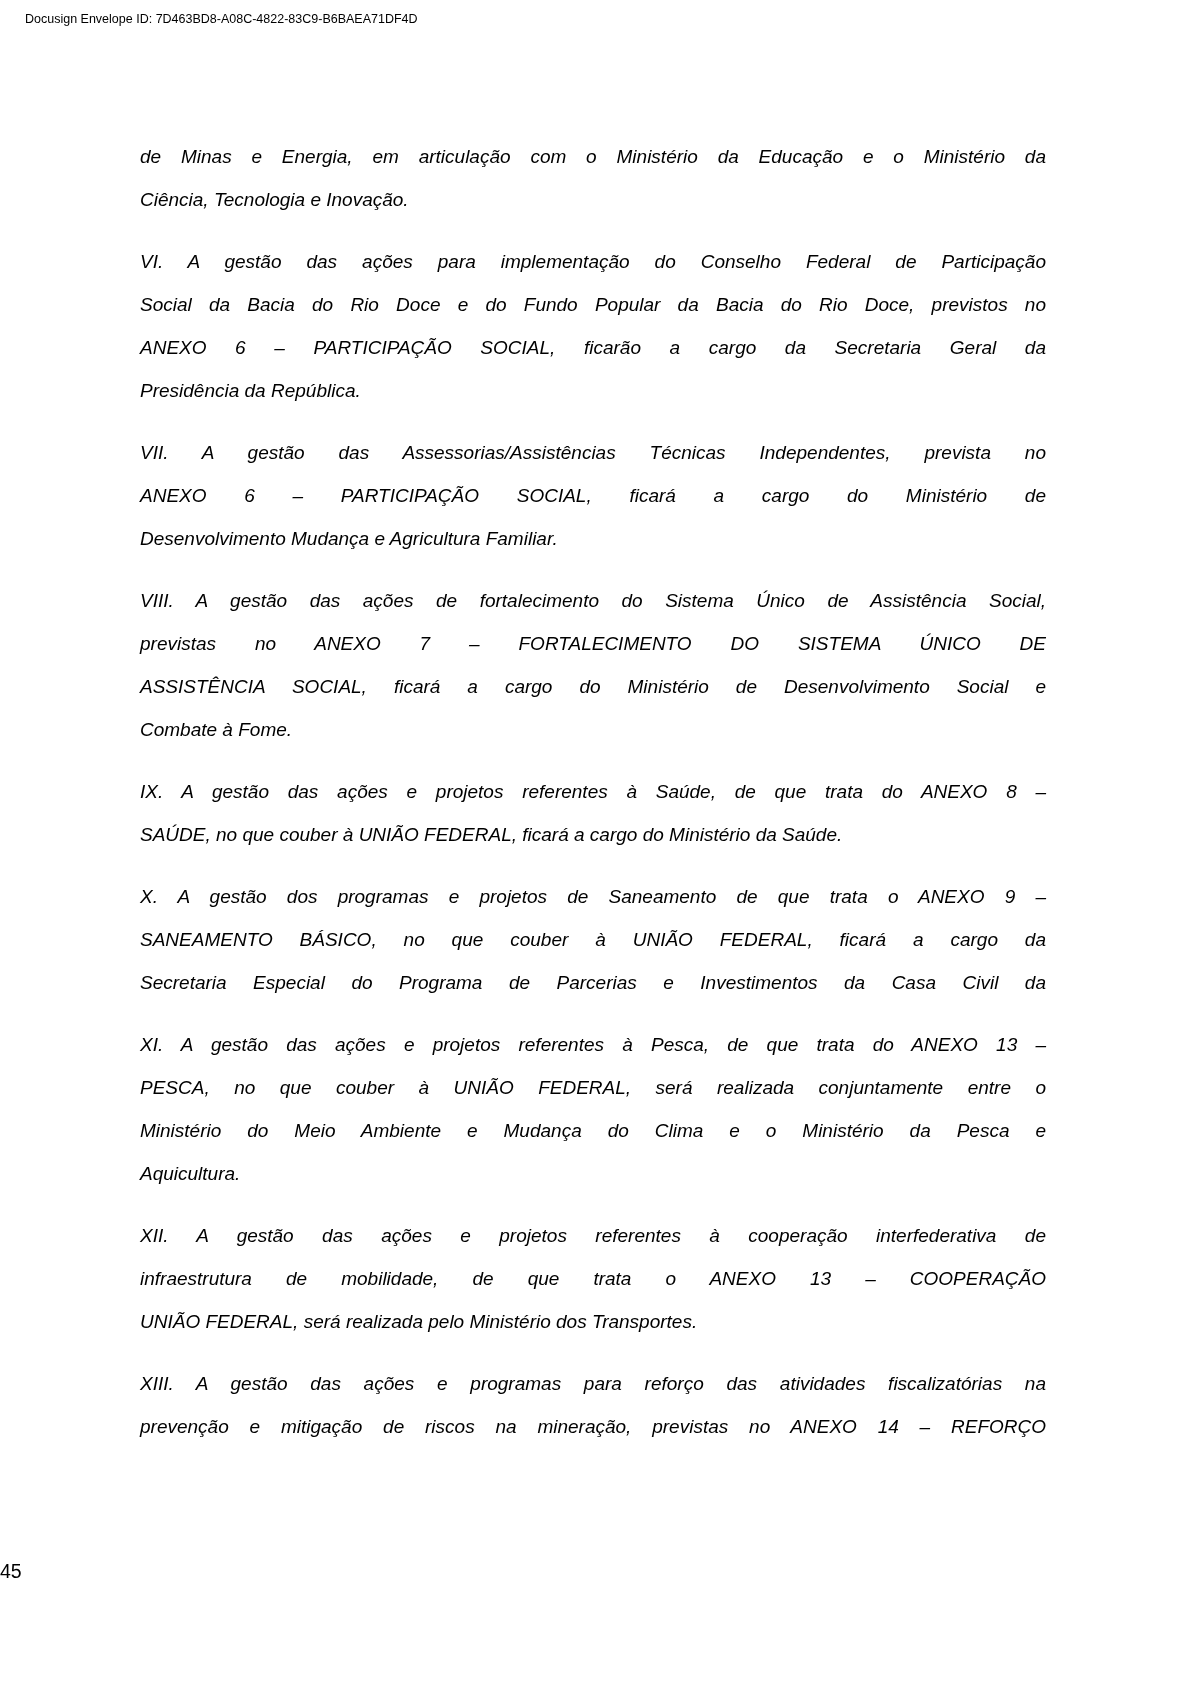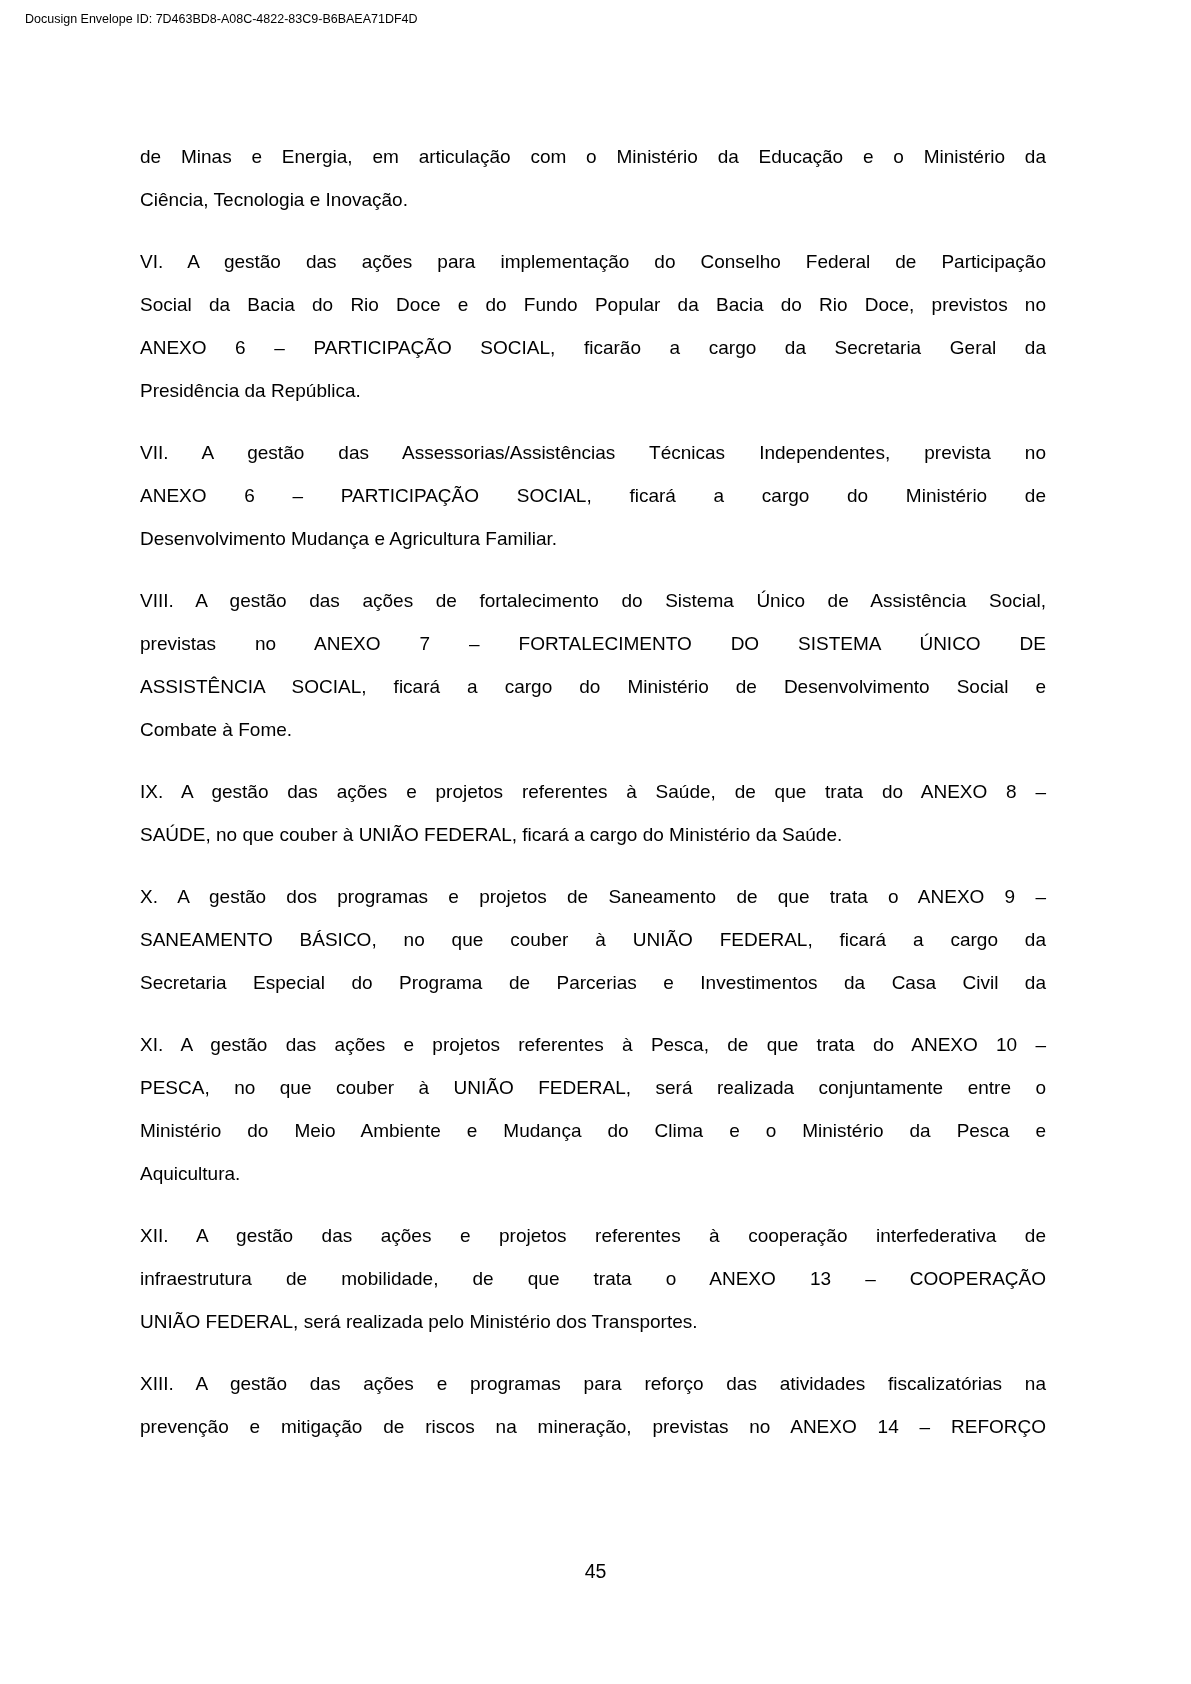--- a/index.html
+++ b/index.html
@@ -25,37 +25,38 @@
     color: #000000;
   }
   .doc-body {
     position: absolute;
     left: 140px;
     top: 135px;
     width: 906px;
   }
   .paragraph {
     margin: 0 0 19px 0;
+    font-style: italic;
   }
   .line {
     font-size: 19px;
     line-height: 43px;
     text-align: justify;
     text-align-last: justify;
     word-spacing: normal;
   }
   .line-final {
     text-align-last: left;
   }
   .page-number {
     position: absolute;
     left: 0;
     top: 1558px;
     width: 1191px;
-    text-align: center;
+    text-align: left;
     font-size: 19.5px;
     line-height: 26px;
   }
 </style>
 </head>
 <body>
 
 <div class="envelope-header">Docusign Envelope ID: 7D463BD8-A08C-4822-83C9-B6BAEA71DF4D</div>
 
 <main class="doc-body">
@@ -83,21 +84,21 @@
     <div class="paragraph">
       <div class="line">IX. A gestão das ações e projetos referentes à Saúde, de que trata do ANEXO 8 –</div>
       <div class="line line-final">SAÚDE, no que couber à UNIÃO FEDERAL, ficará a cargo do Ministério da Saúde.</div>
     </div>
     <div class="paragraph">
       <div class="line">X. A gestão dos programas e projetos de Saneamento de que trata o ANEXO 9 –</div>
       <div class="line">SANEAMENTO BÁSICO, no que couber à UNIÃO FEDERAL, ficará a cargo da</div>
       <div class="line">Secretaria Especial do Programa de Parcerias e Investimentos da Casa Civil da</div>
     </div>
     <div class="paragraph">
-      <div class="line">XI. A gestão das ações e projetos referentes à Pesca, de que trata do ANEXO 10 –</div>
+      <div class="line">XI. A gestão das ações e projetos referentes à Pesca, de que trata do ANEXO 13 –</div>
       <div class="line">PESCA, no que couber à UNIÃO FEDERAL, será realizada conjuntamente entre o</div>
       <div class="line">Ministério do Meio Ambiente e Mudança do Clima e o Ministério da Pesca e</div>
       <div class="line line-final">Aquicultura.</div>
     </div>
     <div class="paragraph">
       <div class="line">XII. A gestão das ações e projetos referentes à cooperação interfederativa de</div>
       <div class="line">infraestrutura de mobilidade, de que trata o ANEXO 13 – COOPERAÇÃO</div>
       <div class="line line-final">UNIÃO FEDERAL, será realizada pelo Ministério dos Transportes.</div>
     </div>
     <div class="paragraph">

